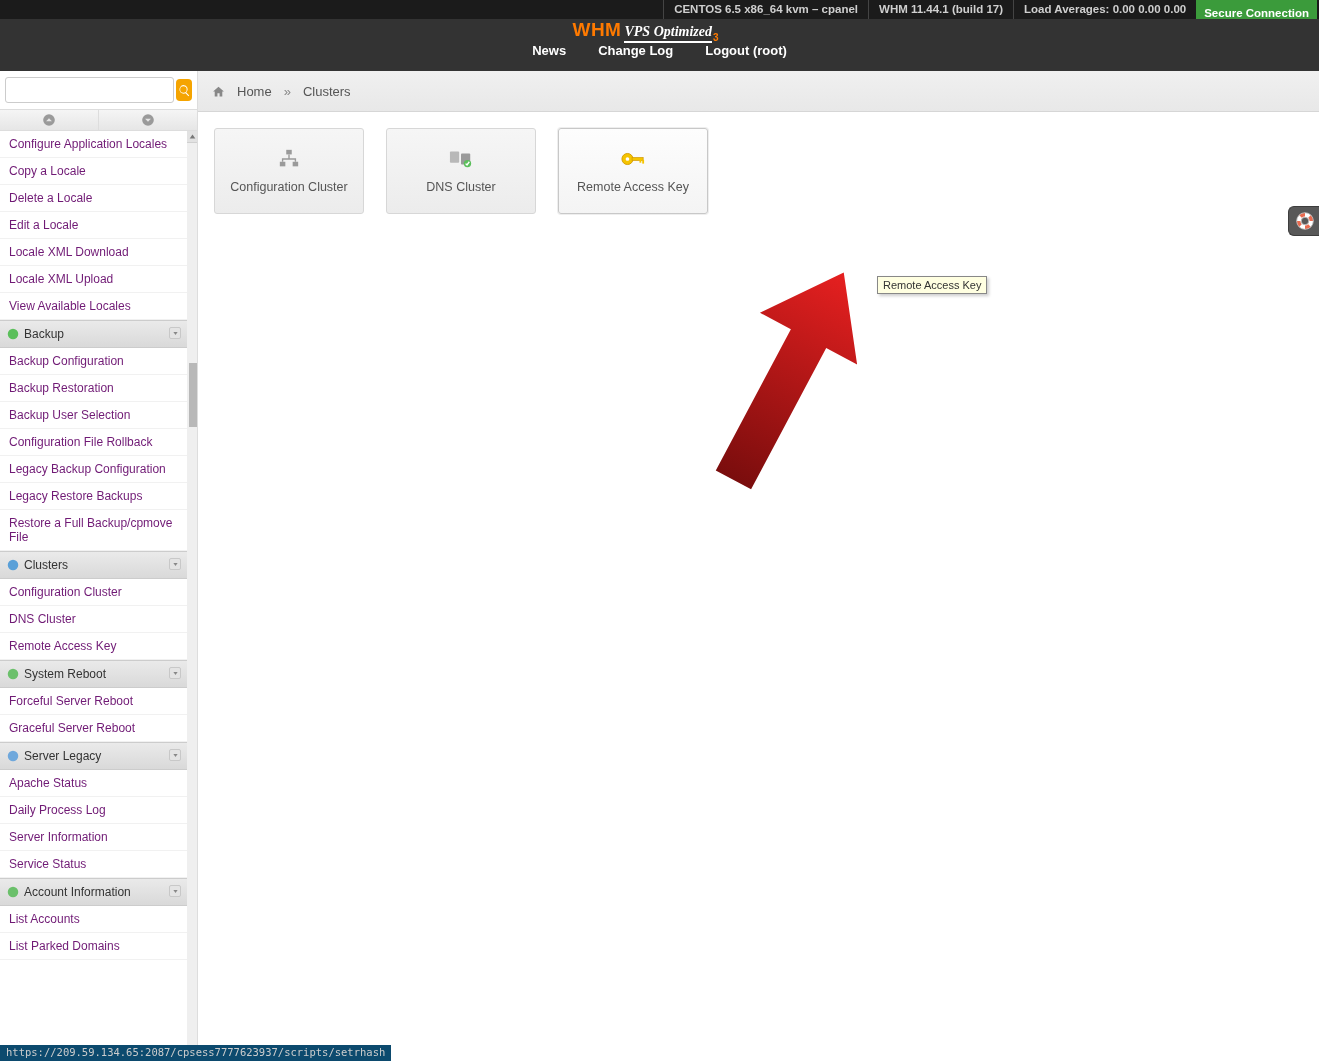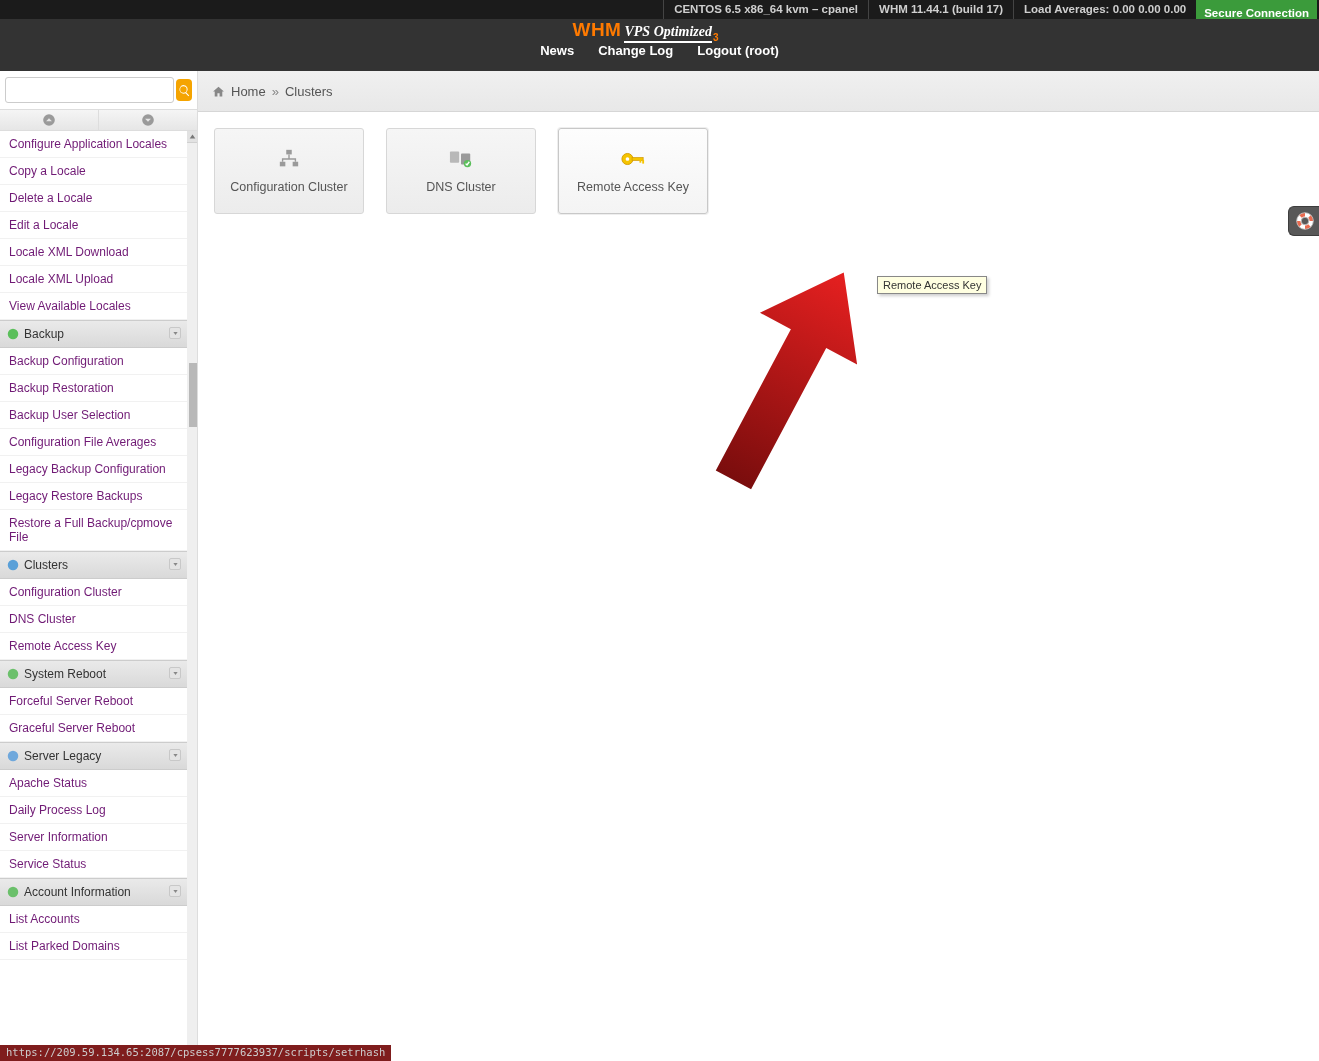--- a/index.html
+++ b/index.html
@@ -10,21 +10,21 @@
   .topbar .cell { padding:0 10px; border-left:1px solid #444; height:19px; line-height:19px; color:#cfcfcf; font-weight:bold;}
   .topbar .secure { background:#3b9b3b; color:#fff; padding:0 8px; height:19px; line-height:19px; display:flex; align-items:center; gap:4px; font-weight:bold;flex-direction:column;}
   .topbar .secure svg { width:10px; height:10px; fill:#fff; }
 
   
   .header { height:52px; background:#333; display:flex; align-items:center; padding:0 18px;flex-direction:column; }
   .logo { color:#fff; font-weight:bold; display:flex; align-items:baseline; gap:3px; margin-right:28px; }
   .logo .whm { color:#ff7a00; font-family:Arial Black, Arial; font-size:19px; letter-spacing:0.5px;}
   .logo .vps { color:#fff; font-style:italic; font-size:14px; font-family:Georgia,serif; border-bottom:2px solid #fff; padding-bottom:1px;}
   .logo .n3 { color:#ff7a00; font-size:10px; align-self:flex-end; margin-left:-2px;}
-  .header .menu { display:flex; gap:24px; }
+  .header .menu { display:flex; gap:32px; }
   .header .menu a { color:#fff; text-decoration:none; font-size:13px; font-weight:bold;}
 
   
   .body { display:flex; height:calc(1061px - 71px); }
   .sidebar-col { width:198px; flex:none; border-right:1px solid #ddd; display:flex; flex-direction:column; background:#fff;}
   .search-row { height:38px; padding:5px; display:flex; gap:2px; align-items:center; }
   .search-row input { flex:1; height:26px; border:1px solid #ccc; border-radius:3px; padding:0 6px; font-size:12px;}
   .search-row .btn { width:22px; height:22px; background:#f5a400; border-radius:4px; display:flex; align-items:center; justify-content:center; }
   .search-row .btn svg { width:13px; height:13px; fill:#fff; }
 
@@ -33,39 +33,39 @@
   .arrow-row .half:first-child { border-right:1px solid #ddd; }
   .arrow-row svg { width:14px; height:14px; fill:#9a9a9a; }
   .nav-item { font-size:12px; color:#701a75; padding:6px 9px; cursor:pointer; border-bottom:1px solid #f1f1f1; line-height:14px;}
   .nav-header { font-size:12px; color:#333; padding:6px 9px 6px 24px; background:linear-gradient(#eaeaea,#d9d9d9); border-top:1px solid #ccc; border-bottom:1px solid #ccc; position:relative; cursor:pointer; font-weight:normal;}
   .nav-header .chev { position:absolute; right:6px; top:6px; width:12px; height:12px; background:#e4e4e4; border:1px solid #c8c8c8; border-radius:2px; display:flex; align-items:center; justify-content:center;}
   .nav-header .chev svg { width:7px; height:7px; fill:#888;}
   .nav-header .ico { position:absolute; left:6px; top:6px; width:14px; height:14px; }
 
   
   .main { flex:1; position:relative; background:#fff; }
-  .breadcrumb-bar { height:41px; background:linear-gradient(#f0f0f0,#e8e8e8); border-bottom:1px solid #d6d6d6; display:flex; align-items:center; padding:0 14px; font-size:13px; color:#555; gap:6px;}
+  .breadcrumb-bar { height:41px; background:linear-gradient(#f0f0f0,#e8e8e8); border-bottom:1px solid #d6d6d6; display:flex; align-items:center; padding:0 14px; font-size:13px; color:#555; gap:12px;}
   .breadcrumb-bar svg { width:13px; height:13px; fill:#888; }
   .breadcrumb-bar .sep { color:#888; }
   .breadcrumb-bar a { color:#555; text-decoration:none; }
 
   .tiles { padding:16px; display:flex; gap:22px; }
   .tile { width:150px; height:86px; background:linear-gradient(#f6f6f6,#ececec); border:1px solid #d7d7d7; border-radius:3px; display:flex; flex-direction:column; align-items:center; justify-content:center; gap:10px; cursor:pointer; font-size:12.5px; color:#555;}
   .tile.hover { background:linear-gradient(#fdfdfd,#f4f4f4); border-color:#c8c8c8; box-shadow:0 0 0 1px #eee;}
   .tile .ticon { height:22px; display:flex; align-items:center; justify-content:center; }
 
   .tooltip { position:absolute; left:679px; top:205px; background:#ffffe1; border:1px solid #888; padding:2px 5px; font-size:11px; color:#333; box-shadow:2px 2px 3px rgba(0,0,0,0.2); z-index:10;}
 
   .help-tab { position:absolute; right:-1px; top:135px; width:32px; height:30px; background:#585858; border-radius:6px 0 0 6px; display:flex; align-items:center; justify-content:center; border:1px solid #3d3d3d; border-right:none;}
   .help-tab svg { width:20px; height:20px; }
 
   
   .red-arrow { position:absolute; left:480px; top:180px; z-index:5; pointer-events:none;}
 
-  .statusbar { position:fixed; left:0; bottom:0; height:16px; background:#7f1d1d; color:#ccc; font-size:10.5px; padding:1px 6px; font-family:Consolas,monospace; z-index:20;}
+  .statusbar { position:fixed; left:0; bottom:0; height:16px; background:#0c4a6e; color:#ccc; font-size:10.5px; padding:1px 6px; font-family:Consolas,monospace; z-index:20;}
   
   
   .fake-thumb { position:absolute; right:0; top:232px; width:8px; height:64px; background:#b8b8b8; }
   .nav-scroll-wrapper { position:relative; flex:1; overflow:hidden; }
   .nav-inner { position:absolute; top:0; left:0; right:10px; }
   .nav-track { position:absolute; top:0; right:0; width:10px; height:100%; background:#efefef;}
   .nav-track .up, .nav-track .down { height:12px; background:#e2e2e2; display:flex; align-items:center; justify-content:center;}
   .nav-track .up { border-bottom:1px solid #d0d0d0;}
   .nav-track .down { position:absolute; bottom:0; width:100%; border-top:1px solid #d0d0d0;}
   .nav-track svg { width:7px; height:7px; fill:#777;}
@@ -136,21 +136,21 @@
           <div class="nav-header"><span class="ico"><svg viewBox="0 0 16 16" width="14" height="14">
                 <circle cx="8" cy="8" r="6" fill="#5bbf5b"></circle>
               </svg></span><span>Backup</span><span class="chev">
               <svg viewBox="0 0 10 10">
                 <path d="M2 3l3 4 3-4z" fill="#888"></path>
               </svg>
             </span></div>
           <div class="nav-item">Backup Configuration</div>
           <div class="nav-item">Backup Restoration</div>
           <div class="nav-item">Backup User Selection</div>
-          <div class="nav-item">Configuration File Averages</div>
+          <div class="nav-item">Configuration File Rollback</div>
           <div class="nav-item">Legacy Backup Configuration</div>
           <div class="nav-item">Legacy Restore Backups</div>
           <div class="nav-item">Restore a Full Backup/cpmove File</div>
           <div class="nav-header"><span class="ico"><svg viewBox="0 0 16 16" width="14" height="14">
                 <circle cx="8" cy="8" r="6" fill="#5aa0d8"></circle>
               </svg></span><span>Clusters</span><span class="chev">
               <svg viewBox="0 0 10 10">
                 <path d="M2 3l3 4 3-4z" fill="#888"></path>
               </svg>
             </span></div>

